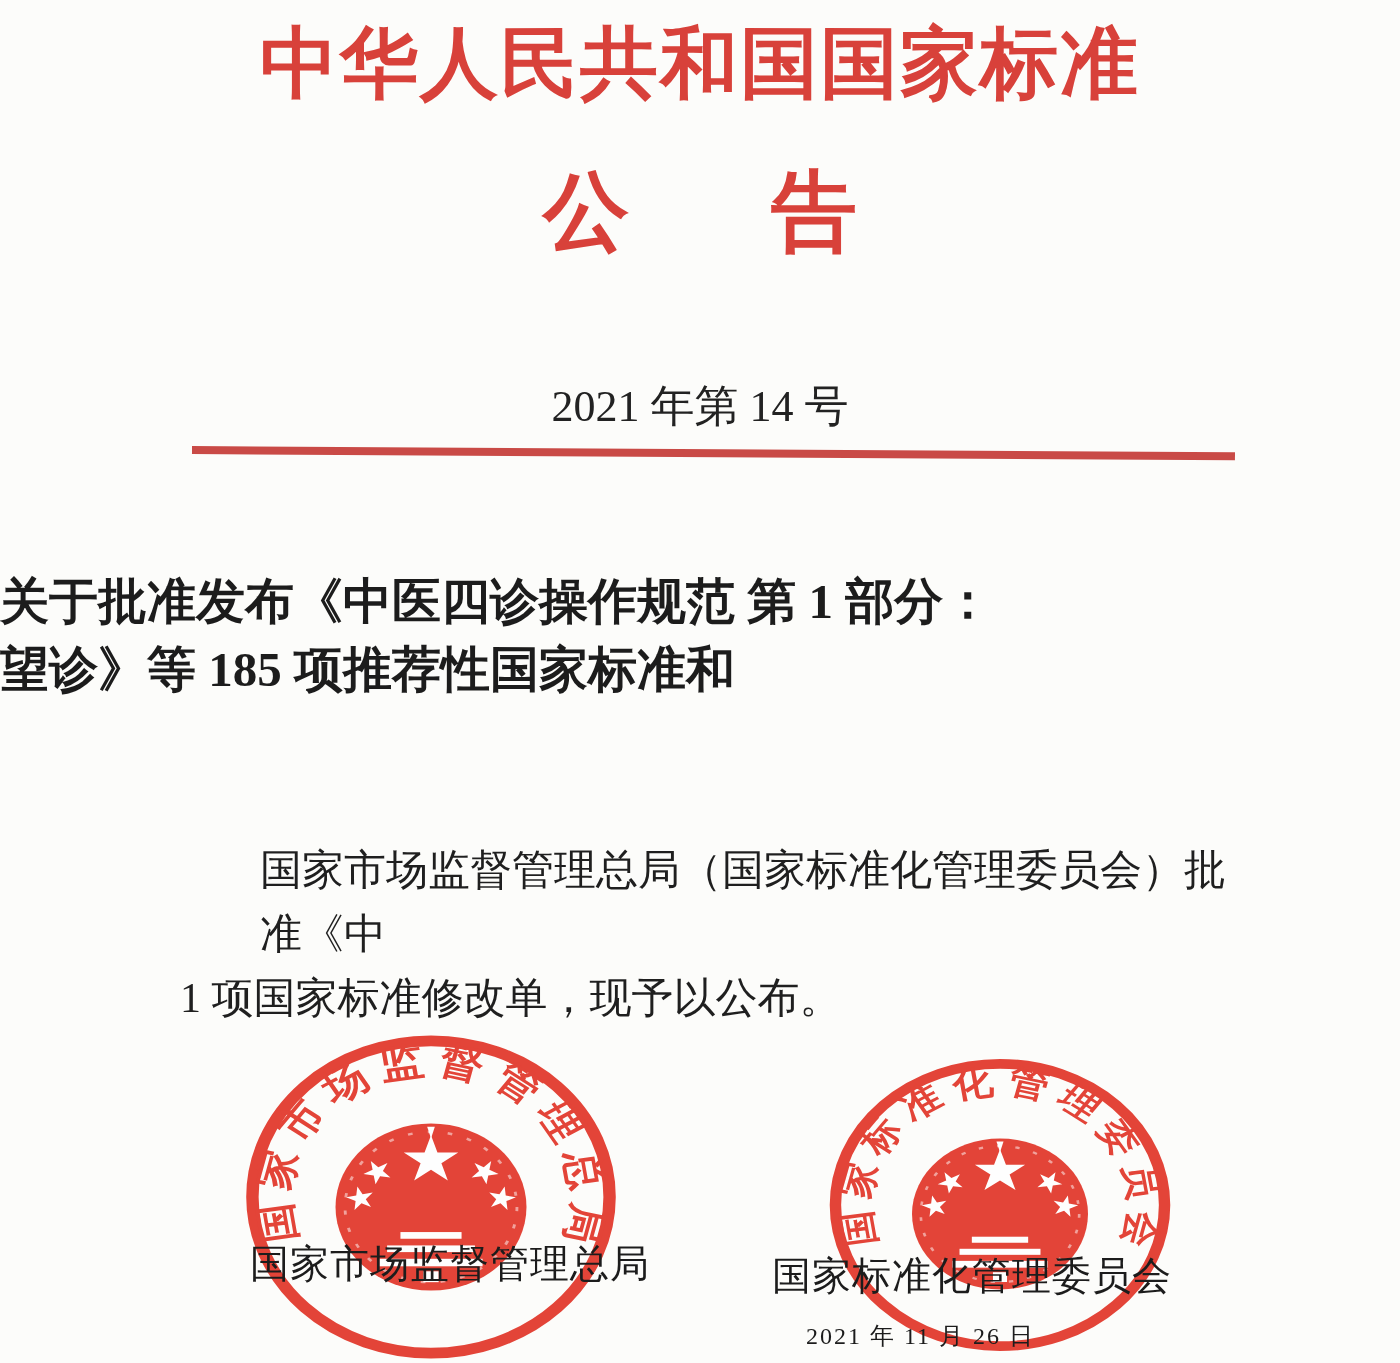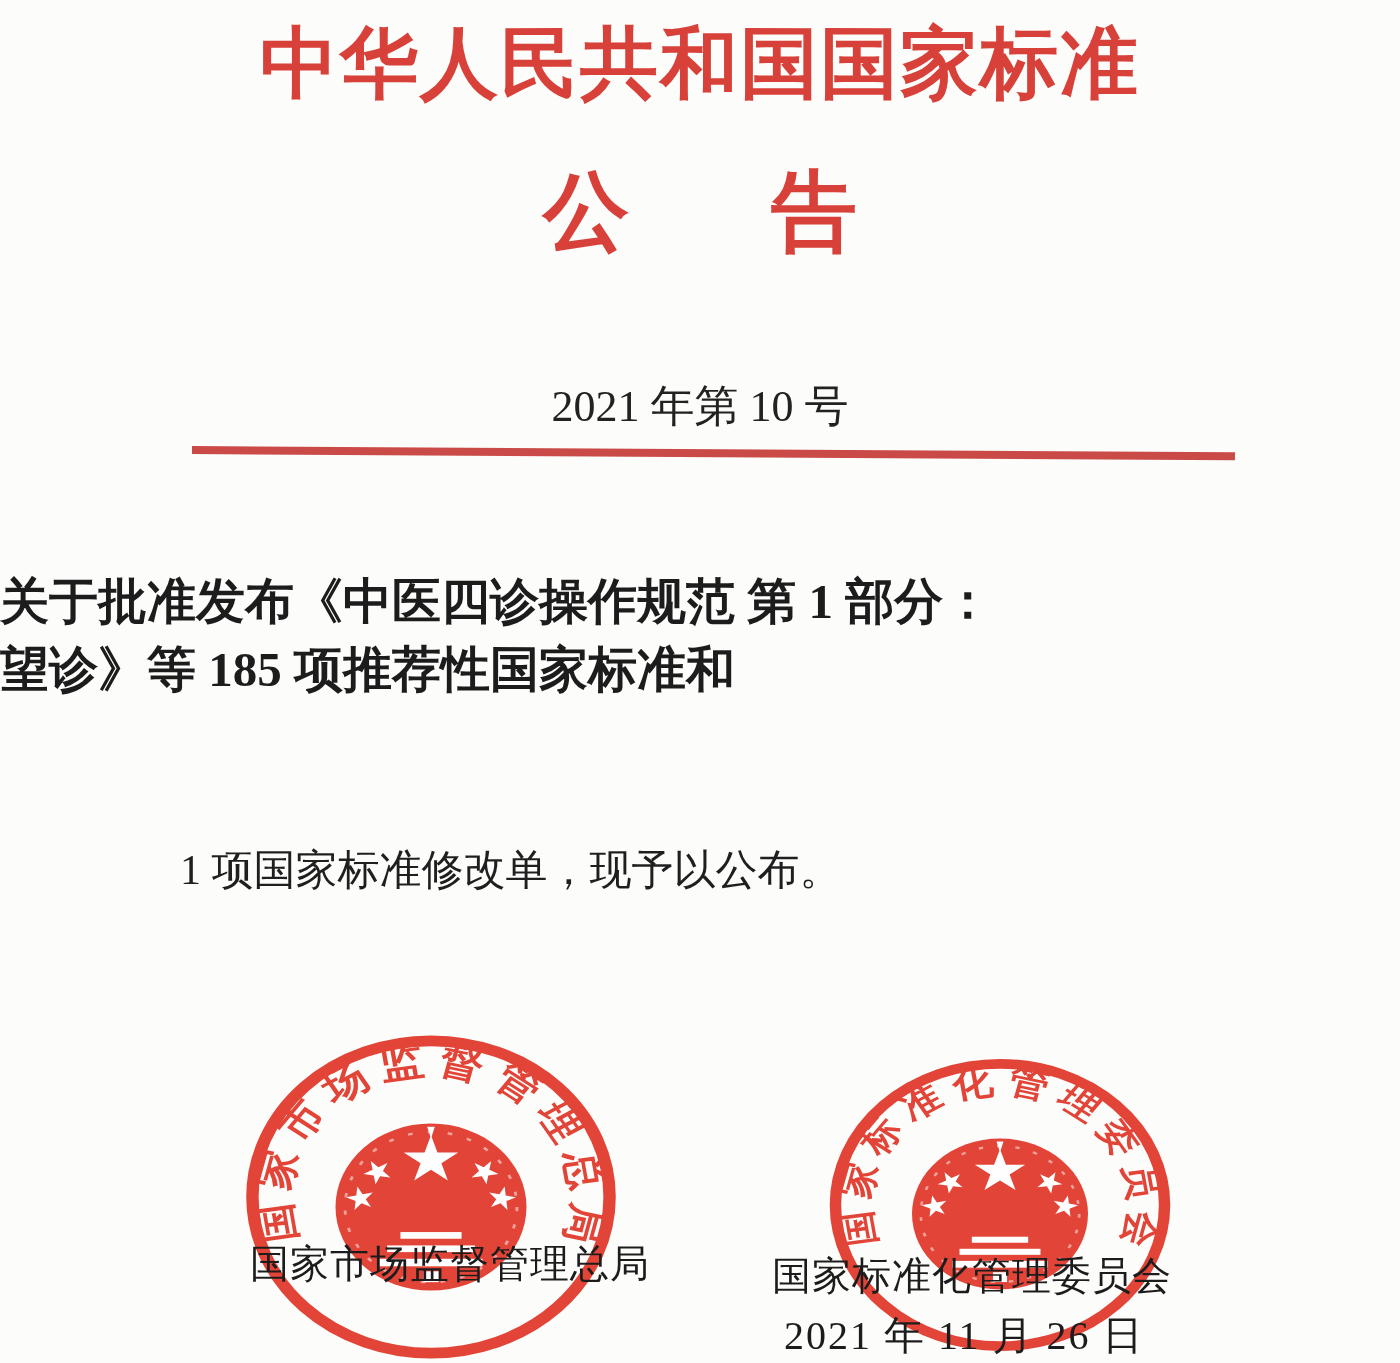--- a/index.html
+++ b/index.html
@@ -68,44 +68,45 @@
   }
   .signature{
     position:absolute;
     font-size:39px;line-height:48px;
     color:#1c1c1c;
     letter-spacing:1px;
     white-space:nowrap;
   }
   .sig-left-org{ left:250px; top:1240px; }
   .sig-right-org{ left:772px; top:1252px; }
-  .sig-date{ left:784px; top:1312px; font-size:40px; letter-spacing:2px; }
+  .sig-date{ left:806px; top:1312px; font-size:24px; letter-spacing:2px; }
 </style>
 </head>
 <body>
 
 <div class="page">
 
   <div class="doc-title">中华人民共和国国家标准</div>
 
   <div class="announcement">
     <span>公</span>
     <span>告</span>
   </div>
 
-  <div class="issue-number">2021 年第 10 号</div>
+  <div class="issue-number">2021 年第 14 号</div>
 
   <div class="red-rule"></div>
 
   <div class="notice-heading">
     <div>关于批准发布《中医四诊操作规范 第 1 部分：</div>
     <div>望诊》等 185 项推荐性国家标准和</div>
   </div>
 
   <div class="notice-body">
+    <div class="indent">国家市场监督管理总局（国家标准化管理委员会）批准《中</div>
     <div>1 项国家标准修改单，现予以公布。</div>
   </div>
 
   <svg class="seal seal-left" viewBox="0 0 400 400" preserveAspectRatio="none">
     <defs>
       <path id="star" d="M0,-10 L-2.25,-3.09 L-9.51,-3.09 L-3.63,1.18 L-5.88,8.09 L0,3.82 L5.88,8.09 L3.63,1.18 L9.51,-3.09 L2.25,-3.09 Z"></path>
       <path id="arcL" d="M 60.9 250.6 A 148 148 0 1 1 339.1 250.6" fill="none"></path>
     </defs>
     <circle cx="200" cy="200" r="187" fill="none" stroke="#e23b2e" stroke-width="13"></circle>
     <text class="seal-ring-text">

